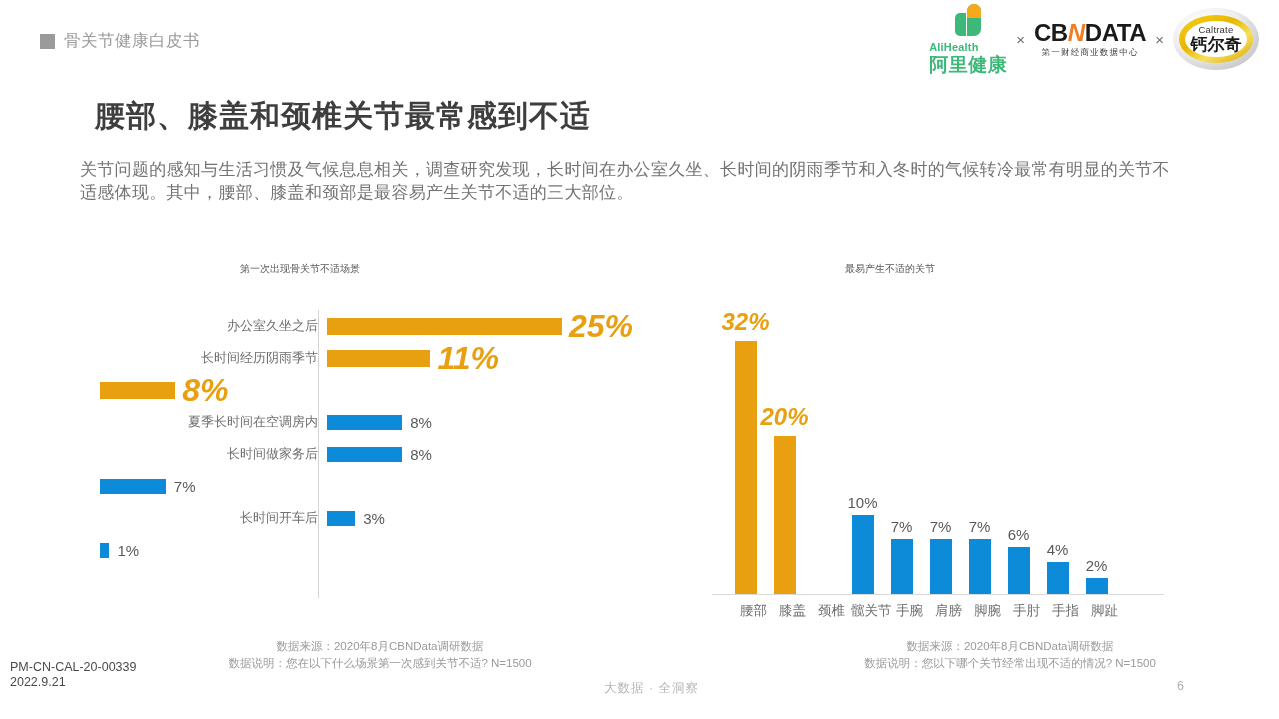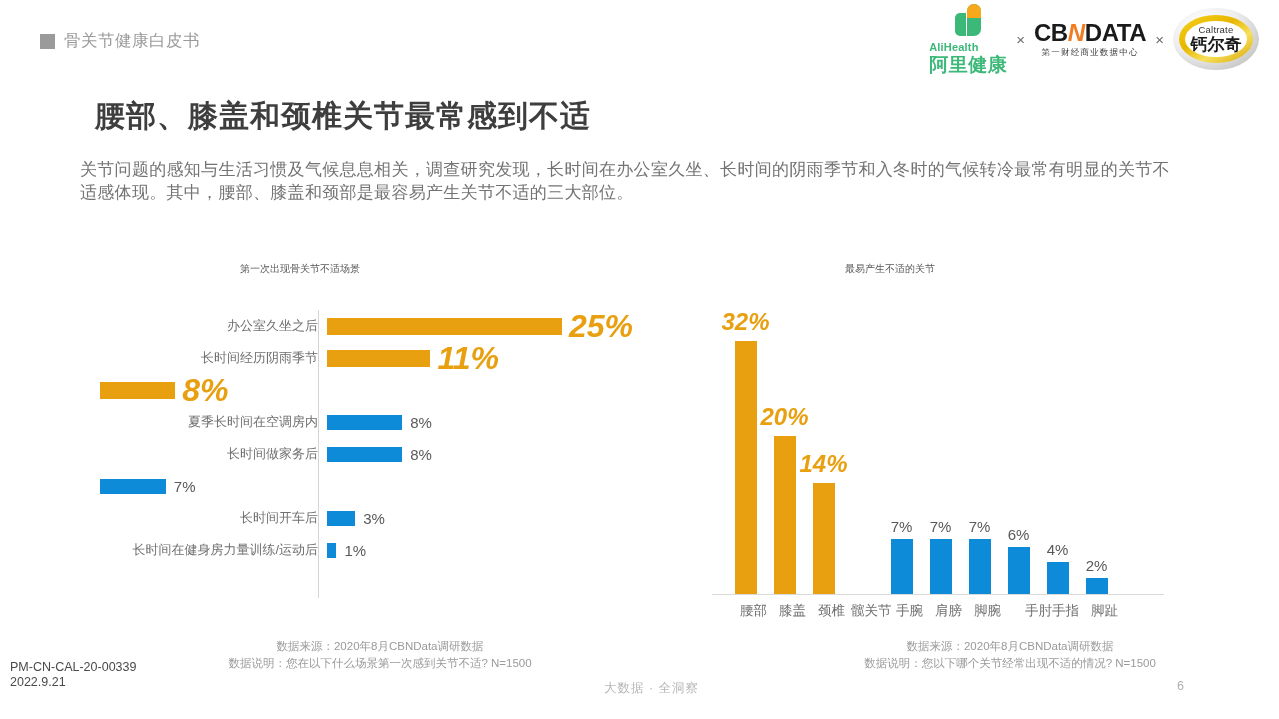--- a/index.html
+++ b/index.html
@@ -186,43 +186,42 @@
           </div>
         </div>
         <div class="hrow">
           <div class="hlabel">长时间开车后</div>
           <div class="hbar-wrap">
             <div class="hbar" style="width: 28.2px;"></div>
             <div class="hval">3%</div>
           </div>
         </div>
         <div class="hrow">
-          <div class="hlabel">长时间在健身房力量训练/运动后</div>
           <div class="hbar-wrap">
             <div class="hbar" style="width: 9.4px;"></div>
             <div class="hval">1%</div>
           </div>
         </div>
       </div>
   </div>
 
   <div class="chart" id="chart-right">
     <div class="chart-title">最易产生不适的关节</div>
     <div class="vplot" id="vplot">
         <div class="vcol" style="left: 14px;">
           <div class="vval hi">32%</div>
           <div class="vbar hi" style="height: 252.8px;"></div>
         </div>
         <div class="vcol" style="left: 53px;">
           <div class="vval hi">20%</div>
           <div class="vbar hi" style="height: 158px;"></div>
         </div>
-        <div class="vcol" style="left: 92px;">
-          <div class="vval hi">14%</div>
-          <div class="vbar hi" style="height: 110.6px;"></div>
+        <div class="vcol" style="left: 131px;">
+          <div class="vval">10%</div>
+          <div class="vbar" style="height: 79px;"></div>
         </div>
         <div class="vcol" style="left: 170px;">
           <div class="vval">7%</div>
           <div class="vbar" style="height: 55.3px;"></div>
         </div>
         <div class="vcol" style="left: 209px;">
           <div class="vval">7%</div>
           <div class="vbar" style="height: 55.3px;"></div>
         </div>
         <div class="vcol" style="left: 248px;">
@@ -244,21 +243,21 @@
       </div>
     <div class="axis-h"></div>
     <div class="vticks" id="vticks">
         <div class="vtick" style="left: 14px;">腰部</div>
         <div class="vtick" style="left: 53px;">膝盖</div>
         <div class="vtick" style="left: 92px;">颈椎</div>
         <div class="vtick" style="left: 131px;">髋关节</div>
         <div class="vtick" style="left: 170px;">手腕</div>
         <div class="vtick" style="left: 209px;">肩膀</div>
         <div class="vtick" style="left: 248px;">脚腕</div>
-        <div class="vtick" style="left: 287px; margin-left: 12px;">手肘</div>
+        <div class="vtick" style="left: 287px;">手肘</div>
         <div class="vtick" style="left: 326px;">手指</div>
         <div class="vtick" style="left: 365px;">脚趾</div>
       </div>
   </div>
 
   <div class="note" id="note-left">
     <div>数据来源：2020年8月CBNData调研数据</div>
     <div>数据说明：您在以下什么场景第一次感到关节不适? N=1500</div>
   </div>
   <div class="note" id="note-right">

